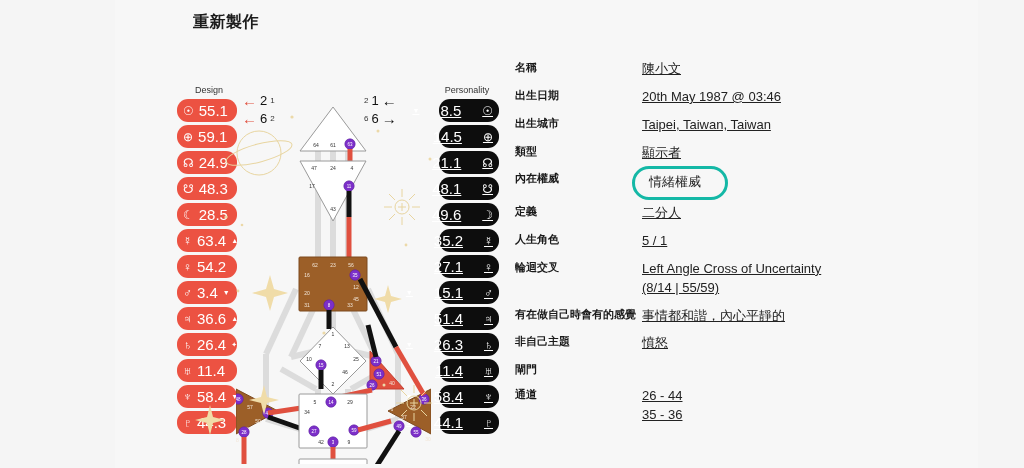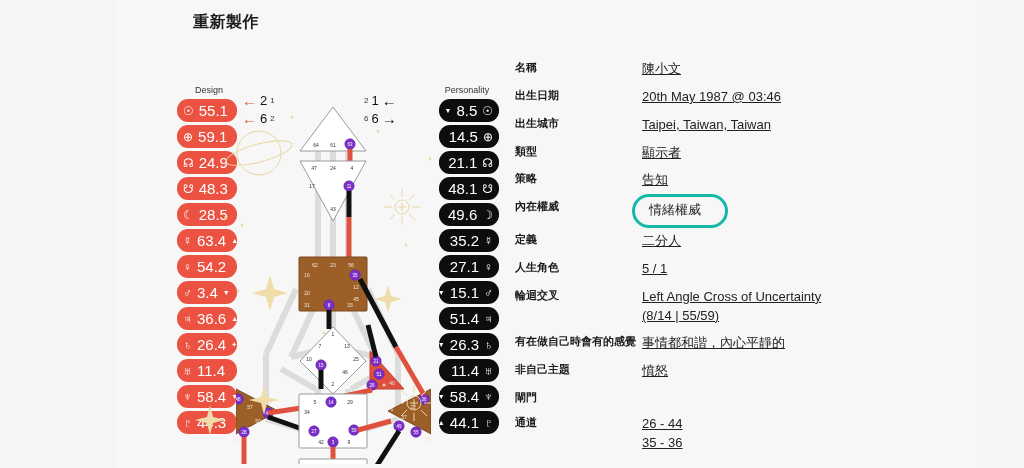--- a/index.html
+++ b/index.html
@@ -58,21 +58,22 @@
     white-space: nowrap;
   }
   .chip.design {
     background: #ec5242;
     justify-content: flex-start;
     gap: 5px;
   }
   .chip.personality {
     background: #0d0d0d;
     justify-content: flex-end;
-    gap: 5px;
+    gap: 21px;
+    text-decoration: underline;
   }
   .chip .glyph { font-size: 12px; line-height: 1; }
   .chip .val { font-size: 15px; }
   .chip .arrow { font-size: 7px; }
   .chip.design .val { flex: 0 0 auto; }
 
   
   .bodygraph {
     position: absolute;
     left: 62px; top: 4px;
@@ -538,26 +539,20 @@
           <span class="sub-line">Taipei, Taiwan, Taiwan</span>
         </div>
       </div>
       <div class="info-row">
         <div class="info-label">類型</div>
         <div class="info-value">
           <span class="sub-line">顯示者</span>
         </div>
       </div>
       <div class="info-row">
-        <div class="info-label">策略</div>
-        <div class="info-value">
-          <span class="sub-line">告知</span>
-        </div>
-      </div>
-      <div class="info-row">
         <div class="info-label">內在權威</div>
         <div class="info-value"><span class="highlight-box">情緒權威</span></div>
       </div>
       <div class="info-row">
         <div class="info-label">定義</div>
         <div class="info-value">
           <span class="sub-line">二分人</span>
         </div>
       </div>
       <div class="info-row">

